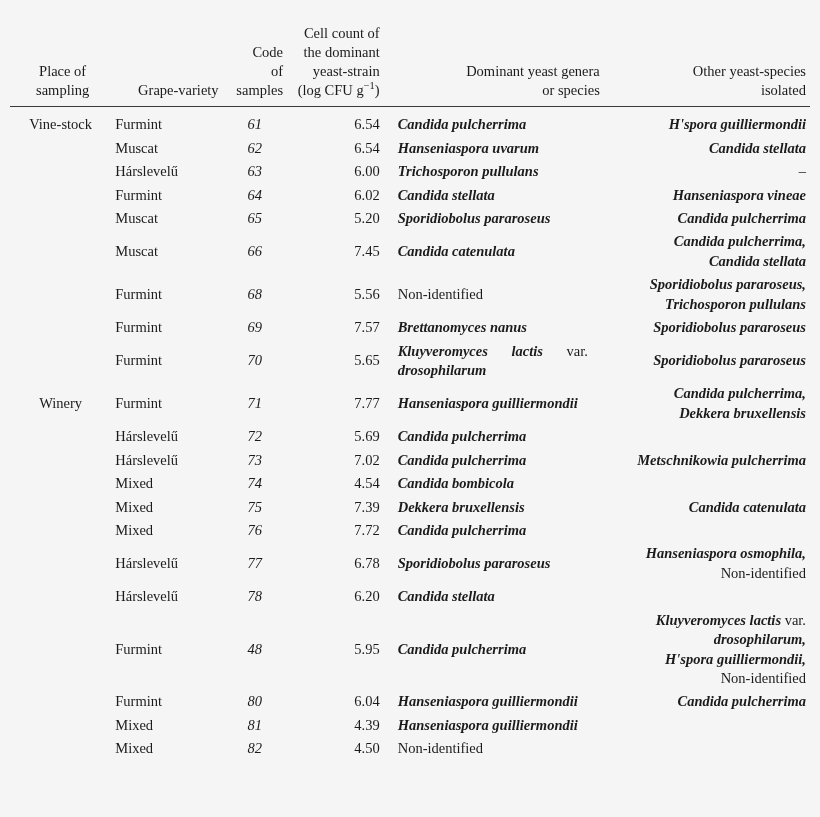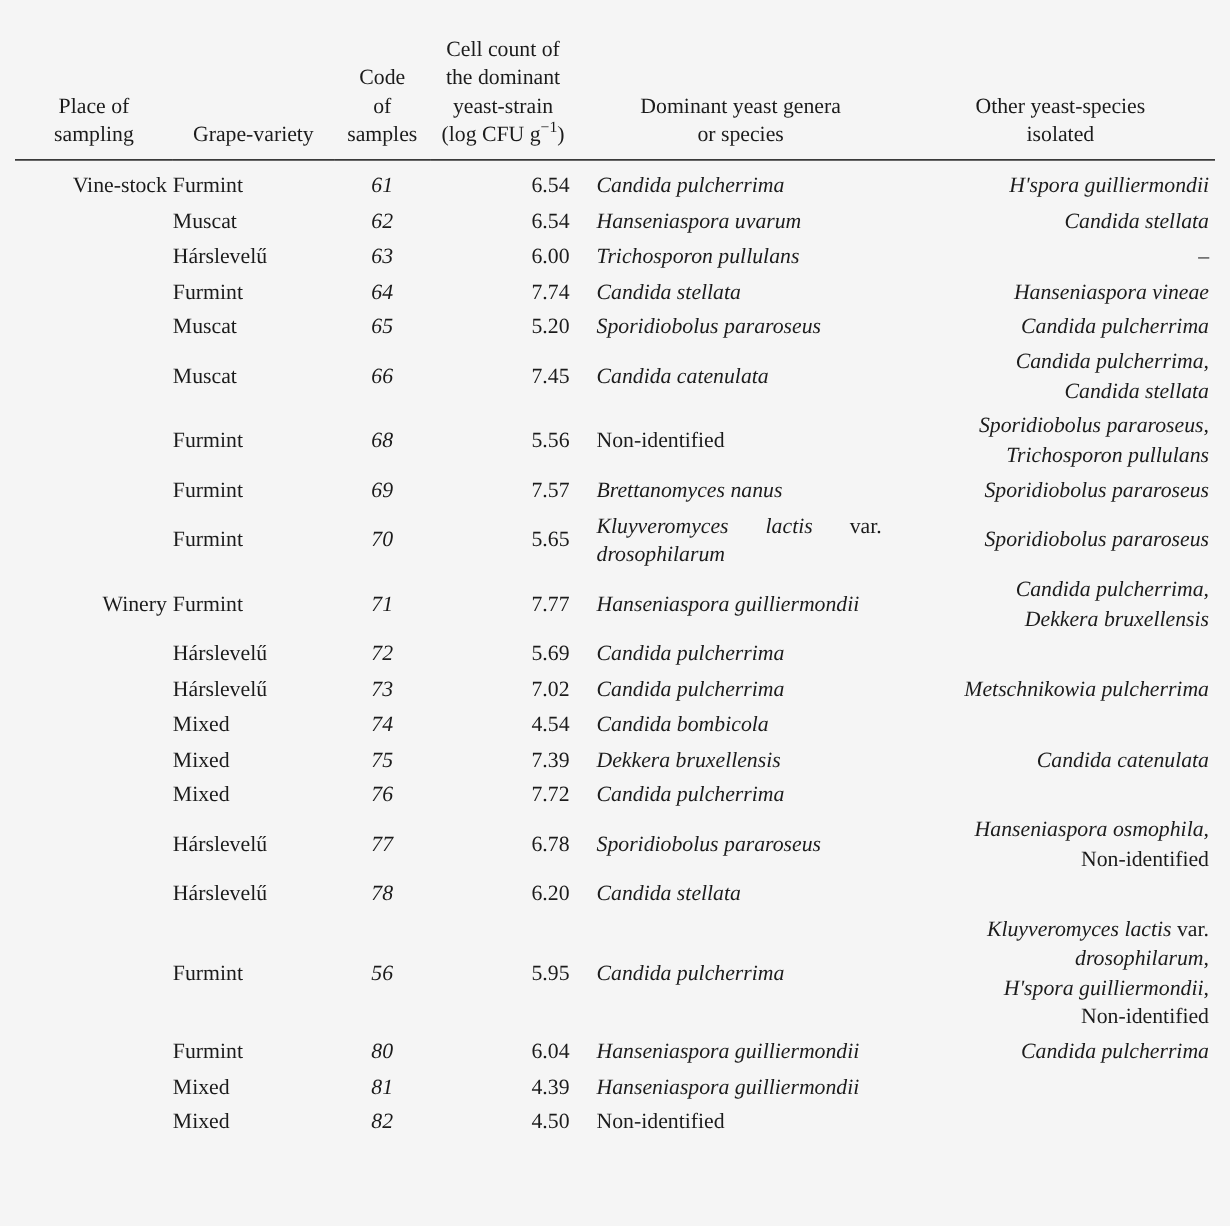--- a/index.html
+++ b/index.html
@@ -34,21 +34,21 @@
   col.c-place   { width: 98px; }
   col.c-variety { width: 100px; }
   col.c-code    { width: 60px; }
   col.c-count   { width: 90px; }
   col.c-dom     { width: 205px; }
   col.c-other   { width: 192px; }
 
   thead th {
     font-weight: normal;
     vertical-align: bottom;
-    text-align: center;
+    text-align: right;
     padding: 0 4px 7px 4px;
     line-height: 1.30;
     font-size: 14.5px;
   }
   thead tr.head-row th { padding-top: 24px; }
   thead th.th-place { text-align: center; }
 
   
   thead tr.rule-row td {
     height: 0;
@@ -58,28 +58,28 @@
   }
 
   tbody td {
     vertical-align: middle;
     padding: 2px 4px;
     line-height: 1.34;
     font-size: 14.5px;
   }
   tbody tr:first-child td { padding-top: 8px; }
 
-  td.c-place-cell   { text-align: right;   padding-left: 0; white-space: nowrap; }
+  td.c-place-cell   { text-align: center;   padding-left: 0; white-space: nowrap; }
   td.c-variety-cell { text-align: left;   padding-left: 0; white-space: nowrap; }
   td.c-code-cell    { text-align: center; font-style: italic; }
   td.c-count-cell   { text-align: right; }
   td.c-dom-cell     { text-align: left;   padding-left: 14px; }
   td.c-other-cell   { text-align: right;   padding-left: 14px; }
 
-  .ital { font-style: italic; }
+  .ital { font-style: italic; font-weight: bold; }
   .roman { font-style: normal; }
 
   .justify-cell {
     text-align: justify;
     text-align-last: justify;
     padding-right: 12px;
   }
   .justify-cell .lastline { text-align: left; }
 
   .ml { display: block; }
@@ -156,21 +156,21 @@
           <td class="c-variety-cell">Hárslevelű</td>
           <td class="c-code-cell">63</td>
           <td class="c-count-cell">6.00</td>
           <td class="c-dom-cell"><span class="ital">Trichosporon pullulans</span></td>
           <td class="c-other-cell"><span class="dash">–</span></td>
         </tr>
         <tr>
           <td class="c-place-cell"></td>
           <td class="c-variety-cell">Furmint</td>
           <td class="c-code-cell">64</td>
-          <td class="c-count-cell">7.74</td>
+          <td class="c-count-cell">6.02</td>
           <td class="c-dom-cell"><span class="ital">Candida stellata</span></td>
           <td class="c-other-cell"><span class="ital">Hanseniaspora vineae</span></td>
         </tr>
         <tr>
           <td class="c-place-cell"></td>
           <td class="c-variety-cell">Muscat</td>
           <td class="c-code-cell">65</td>
           <td class="c-count-cell">5.20</td>
           <td class="c-dom-cell"><span class="ital">Sporidiobolus pararoseus</span></td>
           <td class="c-other-cell"><span class="ital">Candida pulcherrima</span></td>
@@ -284,21 +284,21 @@
           <td class="c-place-cell"></td>
           <td class="c-variety-cell">Hárslevelű</td>
           <td class="c-code-cell">78</td>
           <td class="c-count-cell">6.20</td>
           <td class="c-dom-cell"><span class="ital">Candida stellata</span></td>
           <td class="c-other-cell"><span class="roman"></span></td>
         </tr>
         <tr>
           <td class="c-place-cell"></td>
           <td class="c-variety-cell">Furmint</td>
-          <td class="c-code-cell">56</td>
+          <td class="c-code-cell">48</td>
           <td class="c-count-cell">5.95</td>
           <td class="c-dom-cell"><span class="ital">Candida pulcherrima</span></td>
           <td class="c-other-cell">
             <div><span class="ital">Kluyveromyces lactis </span><span class="roman">var.</span></div>
             <div><span class="ital">drosophilarum,</span></div>
             <div><span class="ital">H'spora guilliermondii,</span></div>
             <div><span class="roman">Non-identified</span></div>
           </td>
         </tr>
         <tr>

